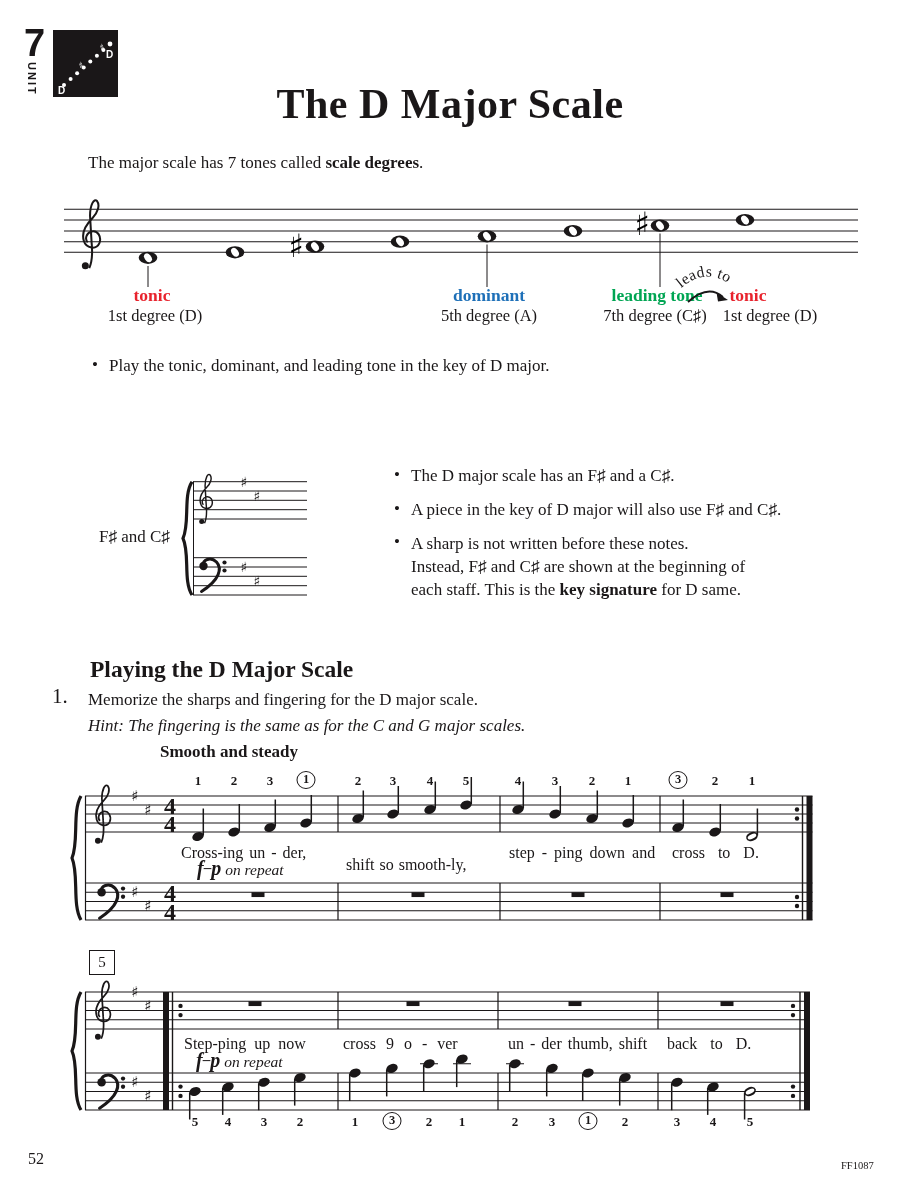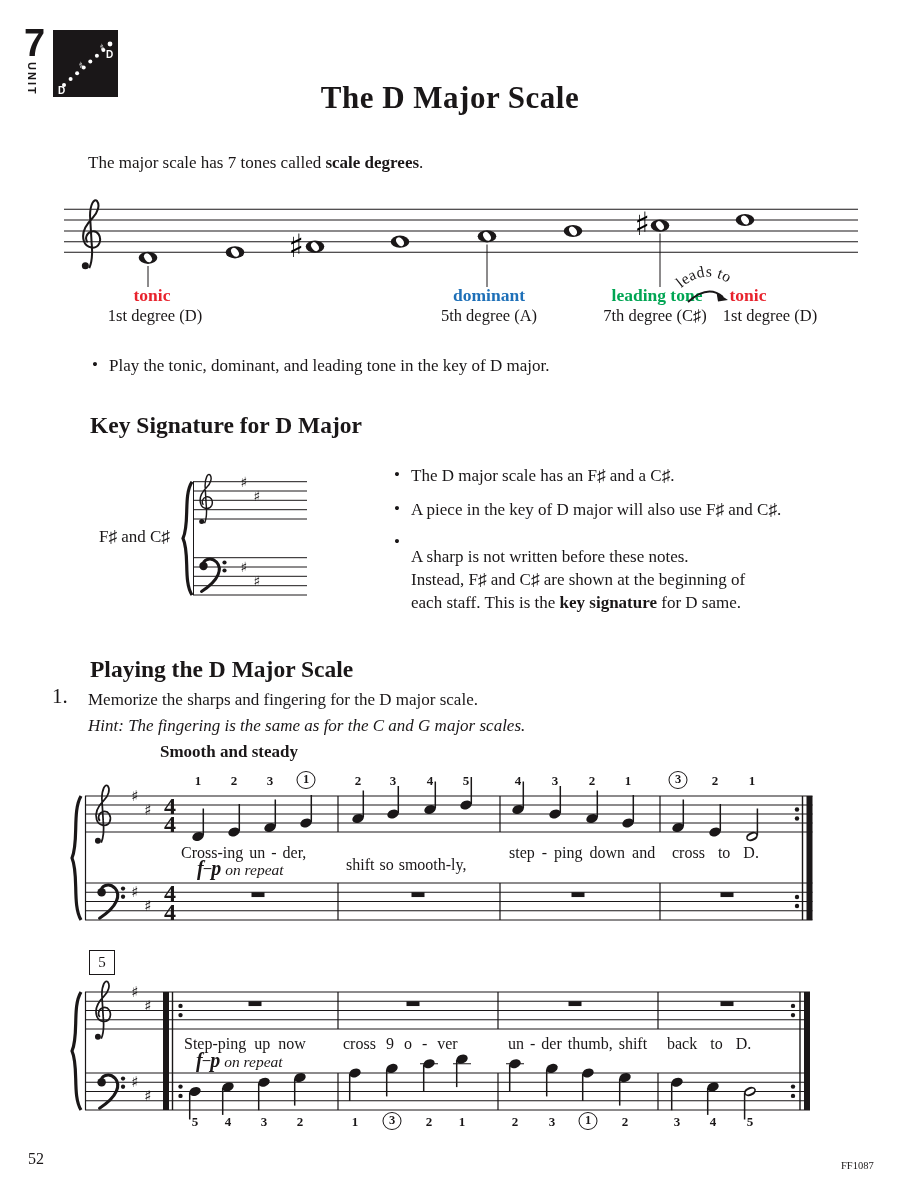--- a/index.html
+++ b/index.html
@@ -2,21 +2,21 @@
 <html><head>
 <meta charset="utf-8">
 <style>
   html,body{margin:0;padding:0;background:#888;}
   .page{position:relative;width:900px;height:1200px;background:#fff;overflow:hidden;
         font-family:"Liberation Serif","DejaVu Sans",serif;color:#1a1718;}
   .abs{position:absolute;white-space:nowrap;}
   .b{font-weight:bold;}
   svg.music{position:absolute;left:0;top:0;}
   .title{position:absolute;left:0;top:80px;width:900px;text-align:center;
-         font-size:31px;font-weight:bold;letter-spacing:.5px;}
+         font-size:42px;font-weight:bold;letter-spacing:.5px;}
   .h2{position:absolute;font-size:23.5px;font-weight:bold;}
   .body17{font-size:17px;}
   .fing{position:absolute;font-size:13px;font-weight:bold;transform:translateX(-50%);}
   .fing.circ{border:1.3px solid #1a1718;border-radius:50%;width:17px;height:16px;
              text-align:center;line-height:15px;font-size:12.5px;}
   .lyr{position:absolute;font-size:16px;font-family:Liberation Serif, serif;}
   .dyn{position:absolute;}
   .dyn .fp{font-size:20px;font-weight:bold;font-style:italic;}
   .dyn .dsh{font-size:15px;font-weight:bold;position:relative;top:-3px;}
   .dyn .onrep{font-size:15.5px;font-style:italic;}
@@ -253,30 +253,29 @@
   <span class="unit7">7</span>
   <span class="unitlbl">UNIT</span>
 
   <div class="title">The D Major Scale</div>
 
   <div class="abs body17" style="left:88px;top:153px;"><span>The major scale has 7 tones called </span><span class="b">scale degrees</span><span>.</span></div>
 
   <span class="abs bullet" style="left:92px;top:355px;">•</span>
   <span class="abs body17" style="left:109px;top:356px;">Play the tonic, dominant, and leading tone in the key of D major.</span>
 
-  <div class="h2" style="left:90px;top:412px;">Key Signature for D Major</div>
 
   <span class="abs body17" style="left:99px;top:527px;">F♯ and C♯</span>
 
   <span class="abs bullet" style="left:394px;top:465px;">•</span>
   <span class="abs body17" style="left:411px;top:466px;">The D major scale has an F♯ and a C♯.</span>
   <span class="abs bullet" style="left:394px;top:499px;">•</span>
   <span class="abs body17" style="left:411px;top:500px;">A piece in the key of D major will also use F♯ and C♯.</span>
   <span class="abs bullet" style="left:394px;top:532px;">•</span>
-  <div class="abs body17 ks-bullets" style="left:411px;top:546px;">
+  <div class="abs body17 ks-bullets" style="left:411px;top:533px;">
     <div>A sharp is not written before these notes.</div>
     <div>Instead, F♯ and C♯ are shown at the beginning of</div>
     <div><span>each staff. This is the </span><span class="b">key signature</span><span> for D same.</span></div>
   </div>
 
   <div class="h2" style="left:90px;top:656px;">Playing the D Major Scale</div>
   <span class="abs" style="left:52px;top:684px;font-size:21px;">1.</span>
   <span class="abs body17" style="left:88px;top:690px;">Memorize the sharps and fingering for the D major scale.</span>
   <span class="abs body17" style="left:88px;top:716px;font-style:italic;">Hint: The fingering is the same as for the C and G major scales.</span>
   <span class="abs b body17" style="left:160px;top:742px;">Smooth and steady</span>

